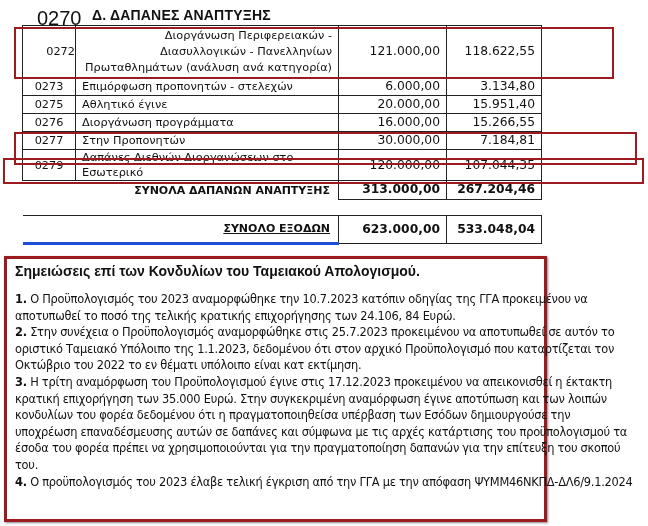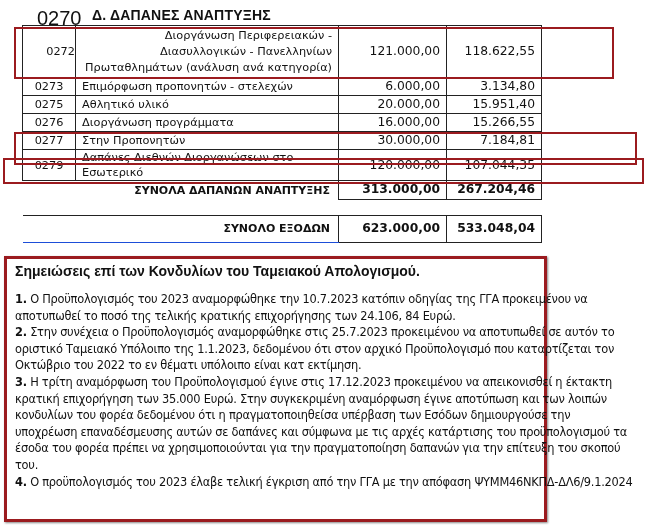--- a/index.html
+++ b/index.html
@@ -48,21 +48,21 @@
     <td class="num2">118.622,55</td>
   </tr>
   <tr>
     <td class="code">0273</td>
     <td class="desc">Επιμόρφωση προπονητών - στελεχών</td>
     <td class="num">6.000,00</td>
     <td class="num2">3.134,80</td>
   </tr>
   <tr>
     <td class="code">0275</td>
-    <td class="desc">Αθλητικό υλικό</td>
+    <td class="desc">Αθλητικό έγινε</td>
     <td class="num">20.000,00</td>
     <td class="num2">15.951,40</td>
   </tr>
   <tr>
     <td class="code">0276</td>
     <td class="desc">Διοργάνωση προγράμματα</td>
     <td class="num">16.000,00</td>
     <td class="num2">15.266,55</td>
   </tr>
   <tr>
@@ -79,21 +79,21 @@
   </tr>
   <tr>
     <td colspan="2" class="tot-label" style="border:none; border-top:1px solid #222; padding-right:8px; height:18px;">ΣΥΝΟΛΑ ΔΑΠΑΝΩΝ ΑΝΑΠΤΥΞΗΣ</td>
     <td class="num tot-num">313.000,00</td>
     <td class="num2 tot-num">267.204,46</td>
   </tr>
   <tr>
     <td colspan="4" style="border:none; height:15px;"></td>
   </tr>
   <tr>
-    <td colspan="2" class="tot-label" style="border:none; border-top:1px solid #222; border-bottom:1px solid #1d4ed8; padding-right:8px; height:26px;">ΣΥΝΟΛΟ ΕΞΟΔΩΝ</td>
+    <td colspan="2" class="tot-label" style="border:none; border-top:1px solid #222; border-bottom:3px solid #1d4ed8; padding-right:8px; height:26px;text-decoration:underline;">ΣΥΝΟΛΟ ΕΞΟΔΩΝ</td>
     <td class="num tot-num">623.000,00</td>
     <td class="num2 tot-num">533.048,04</td>
   </tr>
 </tbody>
   </table>
 
 <div class="hl" style="left: 14px; top: 27px; width: 596px; height: 48px; border-color: rgb(155, 27, 31);"></div>
 <div class="hl" style="left: 14px; top: 132px; width: 619px; height: 29px; border-color: rgb(155, 27, 31);"></div>
 <div class="hl" style="left: 3px; top: 158px; width: 637px; height: 22px; border-color: rgb(155, 27, 31);"></div>
 

